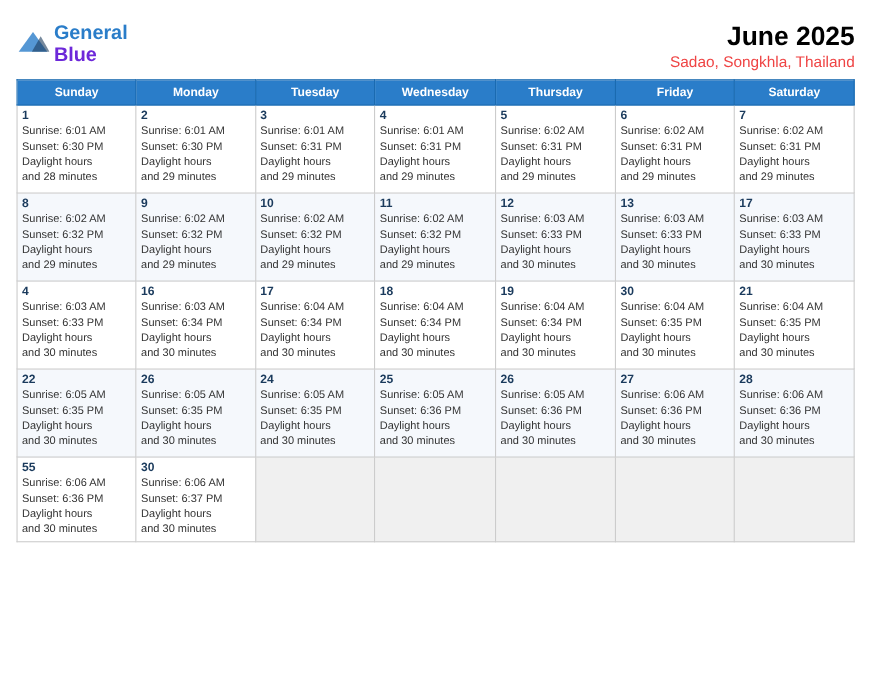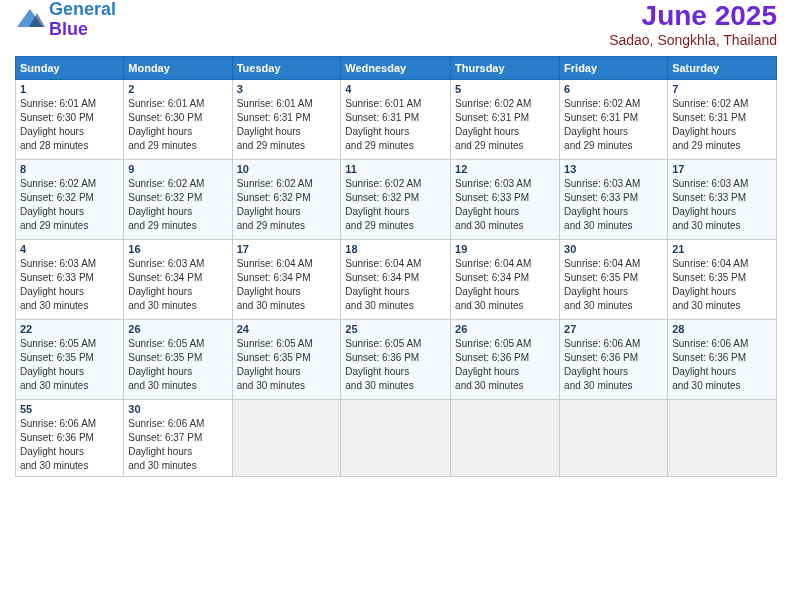--- a/index.html
+++ b/index.html
@@ -6,21 +6,21 @@
     body {
       width: 792px;
       height: 612px;
       font-family: Arial, sans-serif;
       background: #fff;
       overflow: hidden;
     }
     .page {
       width: 792px;
       height: 444px;
-      padding: 0 15px;
+      padding: 20px 15px;
     }
     .header {
       display: flex;
       justify-content: space-between;
       align-items: flex-start;
       margin-bottom: 8px;
     }
     .logo {
       display: flex;
       align-items: center;
@@ -36,38 +36,38 @@
     }
     .logo-icon {
       width: 30px;
       height: 30px;
       margin-right: 4px;
     }
     .title-block {
       text-align: right;
     }
     .month-title {
-      font-size: 28px;
+      font-size: 24px;
       font-weight: bold;
-      color: #6d28d9;
+      color: #000000;
     }
     .subtitle {
       font-size: 14px;
-      color: #7f1d1d;
+      color: #ef4444;
     }
     .calendar {
       width: 100%;
       border-collapse: collapse;
       font-size: 9.5px;
     }
     .calendar th {
       background: #2a7dc9;
       color: #fff;
       padding: 5px 4px;
-      text-align: left;
+      text-align: center;
       font-size: 11px;
       font-weight: bold;
       border: 1px solid #1a6ab0;
     }
     .calendar td {
       border: 1px solid #ccc;
       vertical-align: top;
       padding: 3px 4px;
       width: 113px;
       height: 80px;

